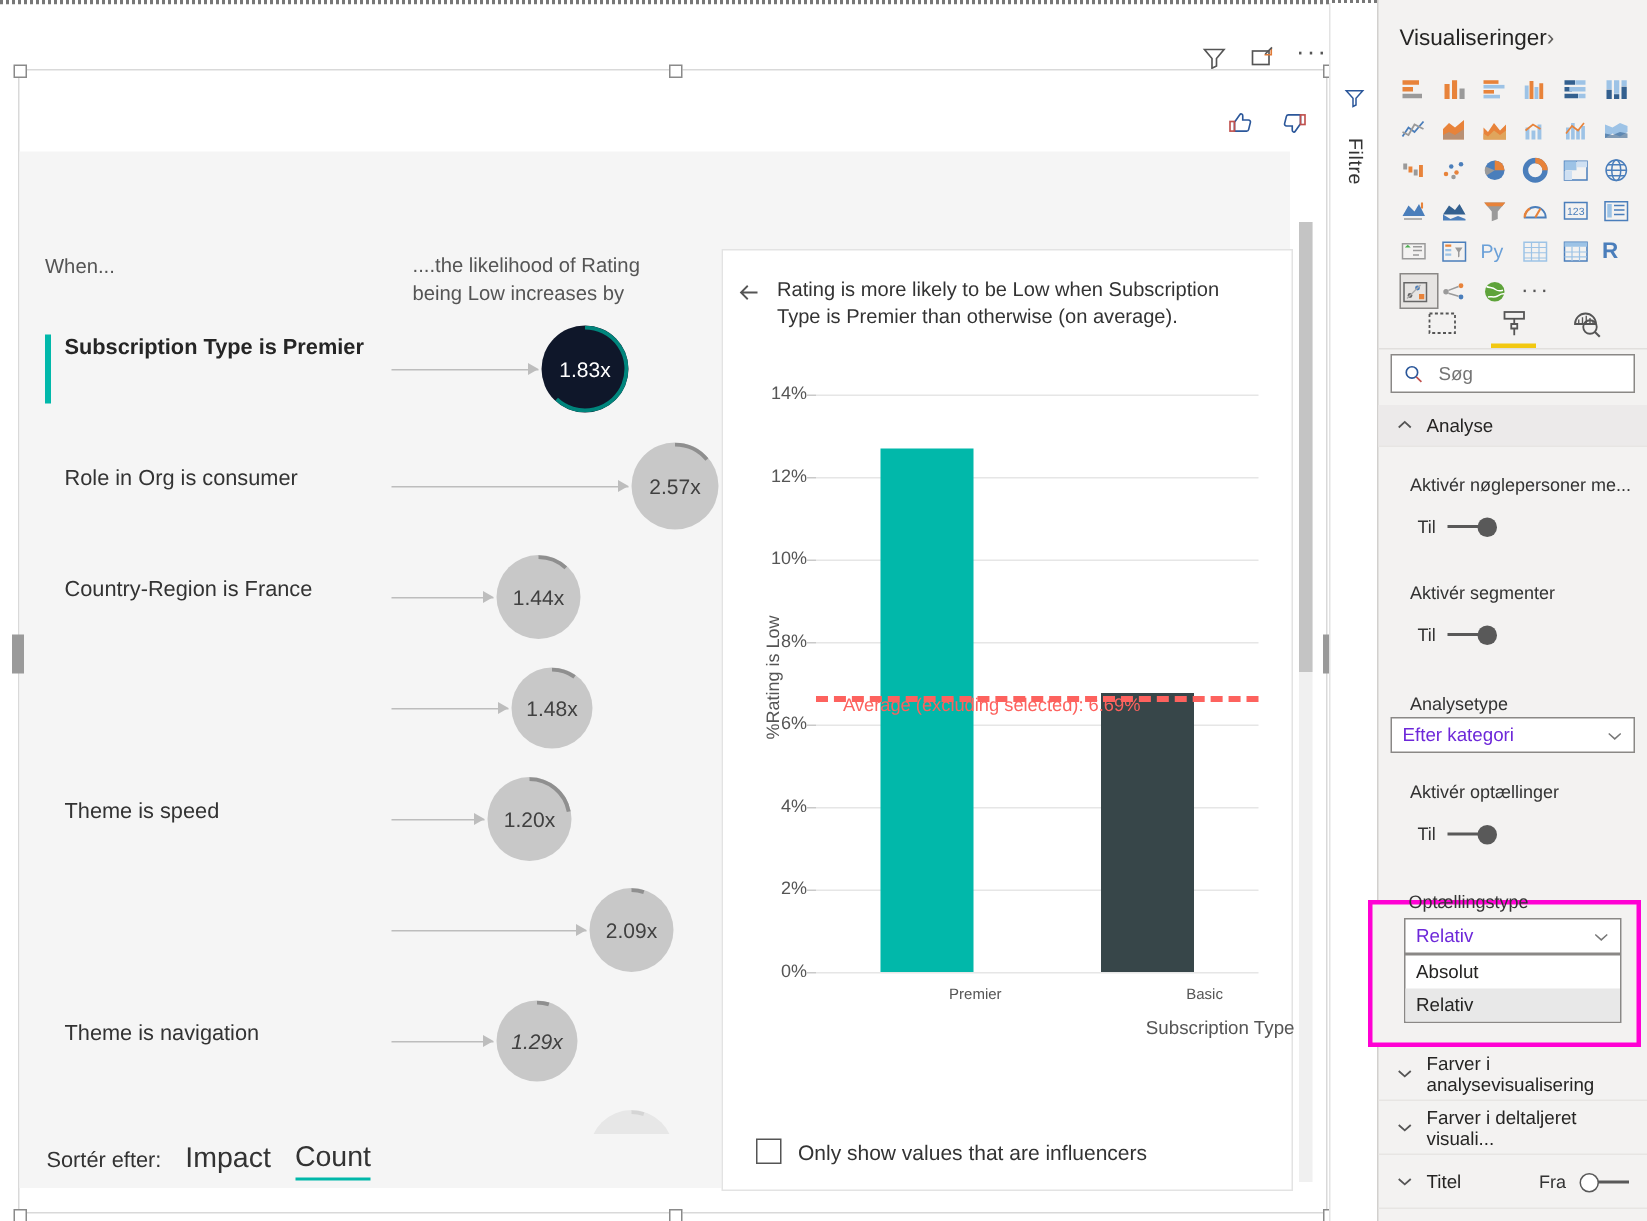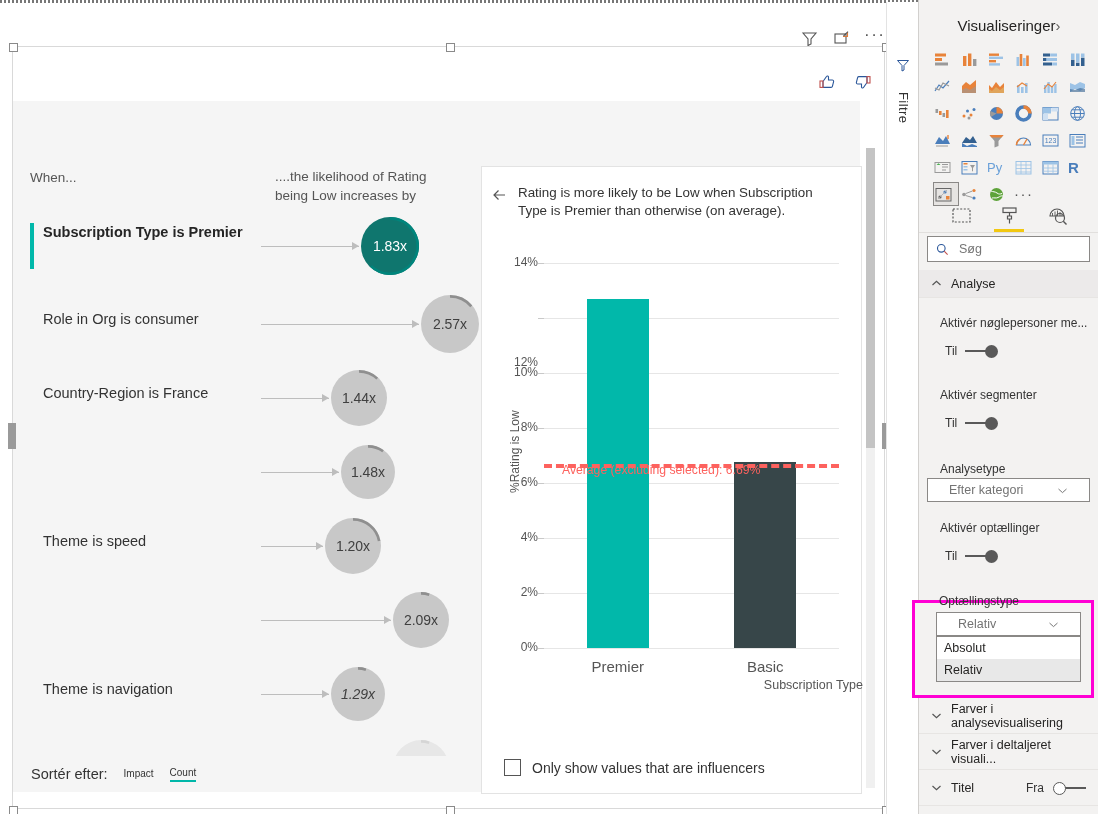--- a/index.html
+++ b/index.html
@@ -78,31 +78,31 @@
   .inf-label.bold{font-weight:bold;color:#252525;}
   .arrow{position:absolute;height:10px;}
   .arrow .ln{position:absolute;left:0;top:5px;height:1px;background:#bdbdbd;width:100%;}
   .arrow .hd{position:absolute;right:0;top:1px;width:0;height:0;
     border-top:4px solid transparent;border-bottom:4px solid transparent;border-left:7px solid #bdbdbd;}
   .bubble{
     position:absolute;border-radius:50%;display:flex;align-items:center;justify-content:center;
     font-size:14px;cursor:pointer;box-sizing:border-box;
   }
   .bubble.grey{background:#c8c8c8;color:#404040;}
-  .bubble.teal{background:#0f766e;color:#ffffff;}
+  .bubble.teal{background:#0f172a;color:#ffffff;}
   .ring{position:absolute;left:0;top:0;width:100%;height:100%;pointer-events:none;}
   .inf-row.faded{opacity:.30;}
 
   
   .sortbar{
     position:absolute;left:13px;top:753px;width:847px;height:36px;background:#f5f5f5;
     display:flex;align-items:center;padding-left:18px;gap:16px;box-sizing:border-box;
   }
   .sortlabel{font-size:14.5px;color:#333;}
-  .sortopt{font-size:10px;color:#333;cursor:pointer;padding-bottom:2px;}
+  .sortopt{font-size:19px;color:#333;cursor:pointer;padding-bottom:2px;}
   .sortopt.active{border-bottom:2.5px solid #00B7A9;}
 
   
   .detail{
     position:absolute;left:481px;top:163px;width:381px;height:628px;background:#fff;
     border:1px solid #e3e3e3;box-sizing:border-box;
   }
   .detail-head{position:absolute;left:9px;top:17px;width:350px;display:flex;gap:9px;}
   .back-arrow{width:18px;height:18px;flex:0 0 18px;cursor:pointer;margin-top:2px;}
   .detail-title{font-size:13.4px;color:#333;line-height:18px;}
@@ -112,34 +112,34 @@
     position:absolute;left:26px;top:250px;font-size:12px;color:#555;
     transform:rotate(-90deg);transform-origin:left top;white-space:nowrap;
   }
   .ytick{position:absolute;right:0;font-size:12px;color:#555;text-align:right;width:34px;}
   .ytick-wrap{position:absolute;left:22px;top:0;width:34px;height:100%;}
   .gridline{position:absolute;left:62px;height:1px;background:#e6e6e6;width:295px;}
   .tickmark{position:absolute;left:56px;width:6px;height:1px;background:#c9c9c9;}
   .bar{position:absolute;bottom:0;}
   .avgline{position:absolute;left:62px;width:295px;height:0;border-top:4px dashed #FD625E;}
   .avglabel{position:absolute;left:80px;font-size:12.2px;color:#FD625E;white-space:nowrap;}
-  .xtick{position:absolute;font-size:15px;color:#555;text-align:center;}
+  .xtick{position:absolute;font-size:10px;color:#555;text-align:right;}
   .xaxis-title{position:absolute;font-size:12.5px;color:#555;text-align:center;width:381px;}
 
   .chk-row{position:absolute;left:22px;top:592px;display:flex;align-items:center;gap:11px;cursor:pointer;}
   .chkbox{width:17px;height:17px;border:1.6px solid #555;background:#fff;box-sizing:border-box;}
   .chk-label{font-size:14px;color:#333;}
 
   
   .vscroll-track{position:absolute;left:866px;top:145px;width:9px;height:640px;background:#f0f0f0;}
   .vscroll-thumb{position:absolute;left:866px;top:145px;width:9px;height:300px;background:#c4c4c4;}
 
   
   .rpane{position:absolute;left:918px;top:0;width:180px;height:814px;background:#f3f2f1;border-left:1px solid #d2d0ce;box-sizing:border-box;}
-  .rhead{position:absolute;left:0;top:8px;width:180px;height:34px;display:flex;align-items:center;justify-content:center;padding:0 14px;box-sizing:border-box;}
+  .rhead{position:absolute;left:0;top:8px;width:180px;height:34px;display:flex;align-items:center;justify-content:flex-start;padding:0 14px;box-sizing:border-box;}
   .rtitle{font-size:15px;color:#252423;}
   .rexpand{font-size:15px;color:#605e5c;cursor:pointer;}
 
   .vizgrid{position:absolute;left:14px;top:47px;width:160px;display:grid;grid-template-columns:repeat(6,26px);gap:3px 1px;}
   .vizicon{width:26px;height:24px;display:flex;align-items:center;justify-content:flex-start;cursor:pointer;box-sizing:border-box;}
   .vizicon.sel{border:1px solid #8a8886;background:#e6e4e2;}
   .vizicon svg{display:block;}
   .viz-dots{font-size:15px;color:#555;letter-spacing:1.5px;line-height:24px;cursor:pointer;}
 
   .fmt-tabs{position:absolute;left:0;top:198px;width:180px;height:34px;display:flex;align-items:center;justify-content:center;gap:22px;border-bottom:1px solid #e1dfdd;}
@@ -155,21 +155,21 @@
 
   .prop-label{position:absolute;left:21px;font-size:12px;color:#333;white-space:nowrap;}
   .toggle-row{position:absolute;left:26px;display:flex;align-items:center;gap:8px;}
   .toggle-txt{font-size:12px;color:#333;}
   .tgl{width:34px;height:12px;position:relative;cursor:pointer;}
   .tgl .trk{position:absolute;left:0;top:5px;width:26px;height:2px;background:#595959;}
   .tgl .knb{position:absolute;top:0;left:20px;width:13px;height:13px;border-radius:50%;background:#595959;}
   .tgl.off .knb{left:0;background:#fff;border:1.6px solid #595959;box-sizing:border-box;}
   .tgl.off .trk{left:11px;width:22px;}
 
-  .dd{position:absolute;left:8px;width:163px;height:24px;background:#fff;border:1px solid #8a8886;display:flex;align-items:center;justify-content:space-between;padding:0 21px;box-sizing:border-box;cursor:pointer;font-size:12.5px;color:#737373;}
+  .dd{position:absolute;left:8px;width:163px;height:24px;background:#fff;border:1px solid #8a8886;display:flex;align-items:center;justify-content:space-between;padding:0 7px;box-sizing:border-box;cursor:pointer;font-size:12.5px;color:#6d28d9;}
 
   .magenta{position:absolute;left:912px;top:600px;width:182px;height:98px;border:3px solid #FF00D4;box-sizing:border-box;background:#f3f2f1;}
 
   .ddlist{position:absolute;left:8px;width:163px;background:#fff;border:1px solid #8a8886;box-sizing:border-box;}
   .ddopt{height:22px;display:flex;align-items:center;padding-left:7px;font-size:12.5px;color:#252423;cursor:pointer;box-sizing:border-box;}
   .ddopt.hl{background:#e8e8e8;}
 
   .sect-row{position:absolute;left:0;width:180px;height:36px;display:flex;align-items:center;gap:9px;padding:0 12px;box-sizing:border-box;border-bottom:1px solid #e7e5e3;}
   .sect-row .cname{font-size:12.5px;color:#252423;flex:1;}
 
@@ -339,21 +339,21 @@
 
       <div class="chart">
         <div class="ylabel">%Rating is Low</div>
         <div class="ytick-wrap" id="ytick-wrap">
             <div class="ytick" style="top: 397px;">0%</div>
             <div class="ytick" style="top: 342px;">2%</div>
             <div class="ytick" style="top: 287px;">4%</div>
             <div class="ytick" style="top: 232px;">6%</div>
             <div class="ytick" style="top: 177px;">8%</div>
             <div class="ytick" style="top: 122px;">10%</div>
-            <div class="ytick" style="top: 67px; margin-top: 45px;">12%</div>
+            <div class="ytick" style="top: 67px;">12%</div>
             <div class="ytick" style="top: 12px;">14%</div>
           </div>
         <div id="grid-wrap">
             <div class="gridline" style="top: 405px;"></div>
             <div class="tickmark" style="top: 405px;"></div>
             <div class="gridline" style="top: 350px;"></div>
             <div class="tickmark" style="top: 350px;"></div>
             <div class="gridline" style="top: 295px;"></div>
             <div class="tickmark" style="top: 295px;"></div>
             <div class="gridline" style="top: 240px;"></div>

